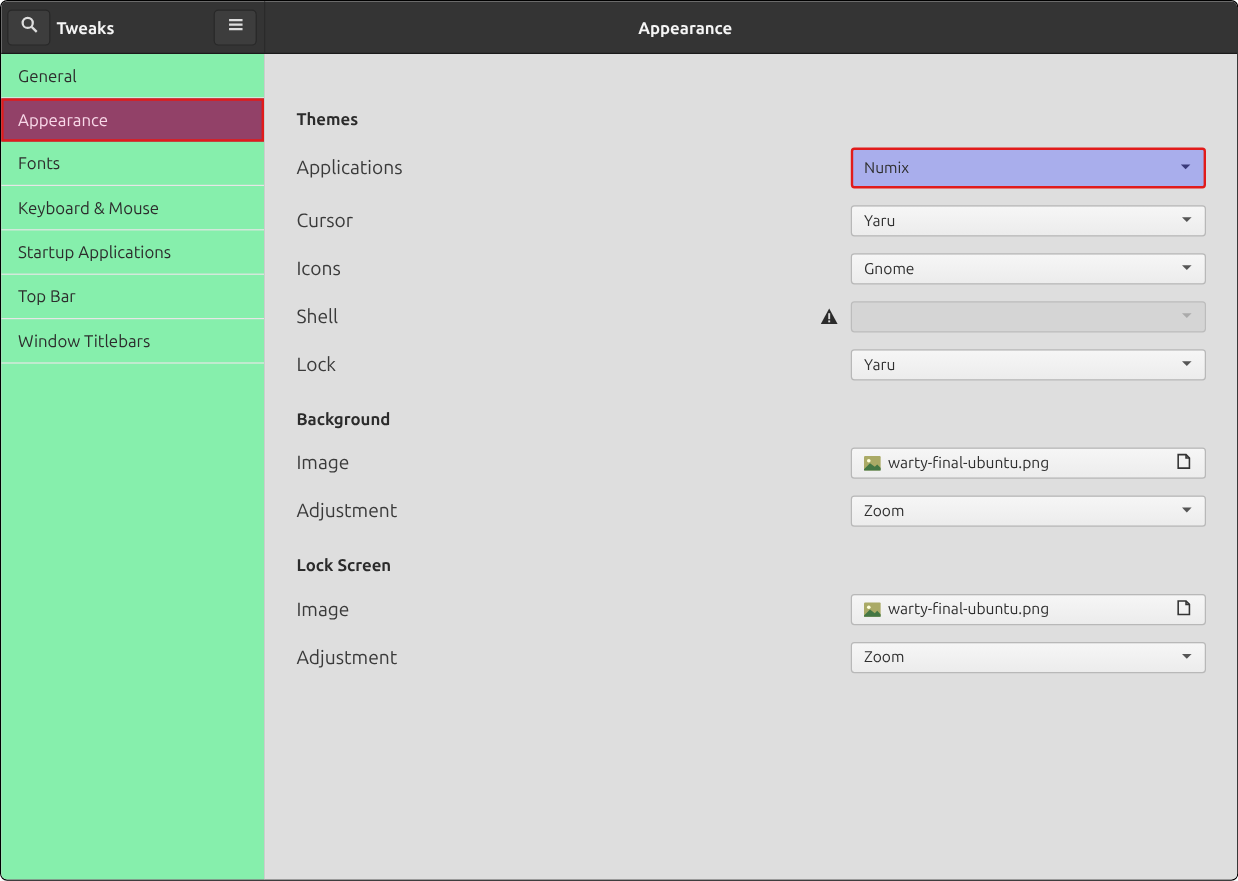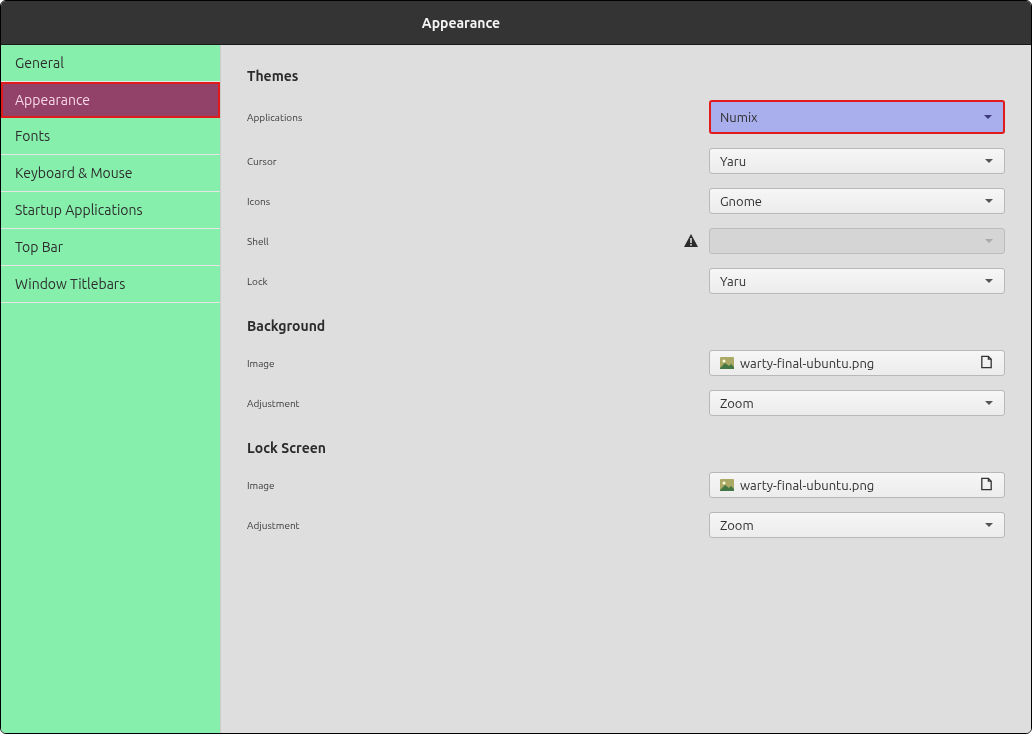--- a/index.html
+++ b/index.html
@@ -102,38 +102,38 @@
   .sidebar-item.active {
     background: #924168;
     color: #f8d8e8;
     border: 2px solid #e11b1b;
     padding: 8px 12px;
   }
 
   .content {
     flex: 1;
     background: #dedede;
-    padding: 17px 26px 20px 26px;
+    padding: 40px 26px 20px 26px;
     overflow: auto;
   }
   .section-heading {
     font-weight: 700;
     font-size: 14px;
     color: #2b2b2b;
     margin-bottom: 16px;
     margin-top: 6px;
   }
   .row {
     display: flex;
     align-items: center;
     margin-bottom: 14px;
   }
   .row-label {
     flex: 1;
-    font-size: 10px;
+    font-size: 16px;
     color: #3a3a3a;
   }
   .combo, .filebox {
     width: 296px;
     height: 26px;
     background: linear-gradient(#f6f6f6,#ececec);
     border: 1px solid #b8b8b8;
     border-radius: 3px;
     display: flex;
     align-items: center;
@@ -175,20 +175,40 @@
     margin-right: 6px;
     display: inline-flex;
   }
   .filebox .file-icon-right svg { width: 15px; height: 15px; }
 
 </style>
 </head>
 <body>
 
 <div class="headerbar">
+  <div class="left">
+    <div class="icon-btn">
+      <span>
+        <svg viewBox="0 0 16 16">
+            <circle cx="6.5" cy="6.5" r="4.5" fill="none" stroke-width="2"></circle>
+            <line x1="10" y1="10" x2="14.5" y2="14.5" stroke-width="2"></line>
+          </svg>
+      </span>
+    </div>
+    <div class="header-title-left">Tweaks</div>
+    <div class="icon-btn" style="margin-right:6px">
+      <span>
+        <svg viewBox="0 0 16 16">
+            <line x1="2" y1="4" x2="14" y2="4" stroke-width="2"></line>
+            <line x1="2" y1="8" x2="14" y2="8" stroke-width="2"></line>
+            <line x1="2" y1="12" x2="14" y2="12" stroke-width="2"></line>
+          </svg>
+      </span>
+    </div>
+  </div>
   <div class="right">
     <div class="header-title-right">Appearance</div>
     <div class="window-controls">
       <div class="win-ctl">
         <span><svg viewBox="0 0 12 12">
               <line x1="1" y1="10" x2="11" y2="10"></line>
             </svg></span>
       </div>
       <div class="win-ctl">
         <span><svg viewBox="0 0 12 12">

